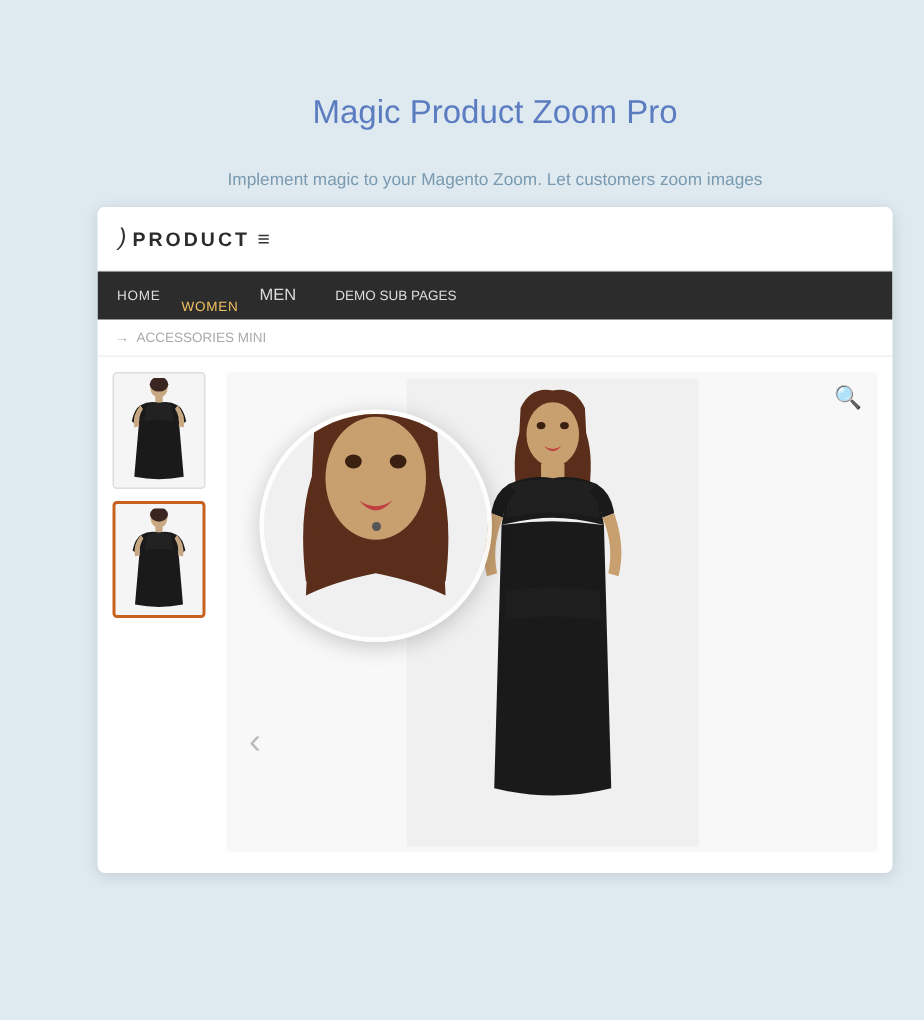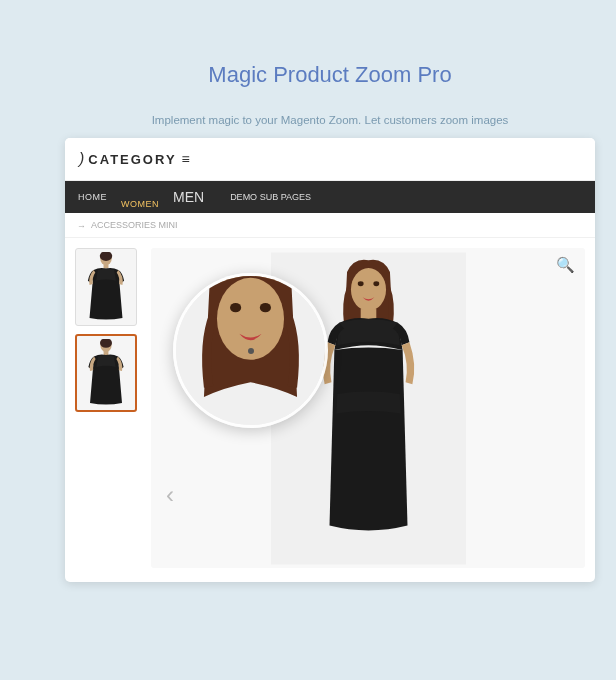--- a/index.html
+++ b/index.html
@@ -65,28 +65,28 @@
 
   <div class="top-section" style="width:100%; background:transparent; text-align:center; padding:16px 20px 12px;">
     <h1 style="font-size:22px; font-weight:400; color:#5b7cc0; margin-bottom:4px;">Magic Product Zoom Pro</h1>
     <p style="font-size:11.5px; color:#7a9ab0;">Implement magic to your Magento Zoom. Let customers zoom images</p>
   </div>
 
   <div class="card" style="width:530px; background:#fff; border-radius:5px; overflow:hidden; box-shadow:0 2px 10px rgba(0,0,0,0.12);">
 
     <div class="store-header" style="background:#fff; padding:12px 14px; display:flex; align-items:center; gap:4px; border-bottom:1px solid #eee;">
       <span style="font-size:16px; color:#333; font-style:italic;">)</span>
-      <span style="font-size:13px; font-weight:700; letter-spacing:2px; color:#2c2c2c;">CATEGORY</span>
+      <span style="font-size:13px; font-weight:700; letter-spacing:2px; color:#2c2c2c;">PRODUCT</span>
       <span style="font-size:14px; color:#333; margin-left:1px;">≡</span>
     </div>
 
     <div style="background:#2c2c2c; display:flex; align-items:center; padding:0 6px; height:32px; overflow:hidden;">
       <span style="color:#ddd; font-size:9px; padding:0 7px; height:32px; display:flex; align-items:center; text-transform:uppercase; letter-spacing:0.5px; cursor:pointer;">HOME</span>
       <span style="color:#f0c060; font-size:9px; padding:0 7px; height:32px; display:flex; align-items:center; text-transform:uppercase; letter-spacing:0.5px; cursor:pointer; border-bottom:2px solid #e8a020;margin-top:16px;">WOMEN</span>
-      <span style="color:#ddd; font-size:14px; padding:0 7px; height:32px; display:flex; align-items:center; text-transform:uppercase; cursor:pointer;">MEN</span>
+      <span style="color:#ddd; font-size:11px; padding:0 7px; height:32px; display:flex; align-items:center; text-transform:uppercase; cursor:pointer;">MEN</span>
       <span style="color:#ddd; font-size:9px; padding:0 7px; height:32px; display:flex; align-items:center; text-transform:uppercase; cursor:pointer; white-space:nowrap;margin-left:12px;">DEMO SUB PAGES</span>
     </div>
 
     <div style="padding:7px 12px; font-size:9px; color:#aaa; display:flex; align-items:center; gap:5px; border-bottom:1px solid #f0f0f0;">
       <span>→</span>
       <span>ACCESSORIES MINI</span>
     </div>
 
     <div style="display:flex; padding:10px 10px 14px; gap:10px; min-height:330px; position:relative;">
 

